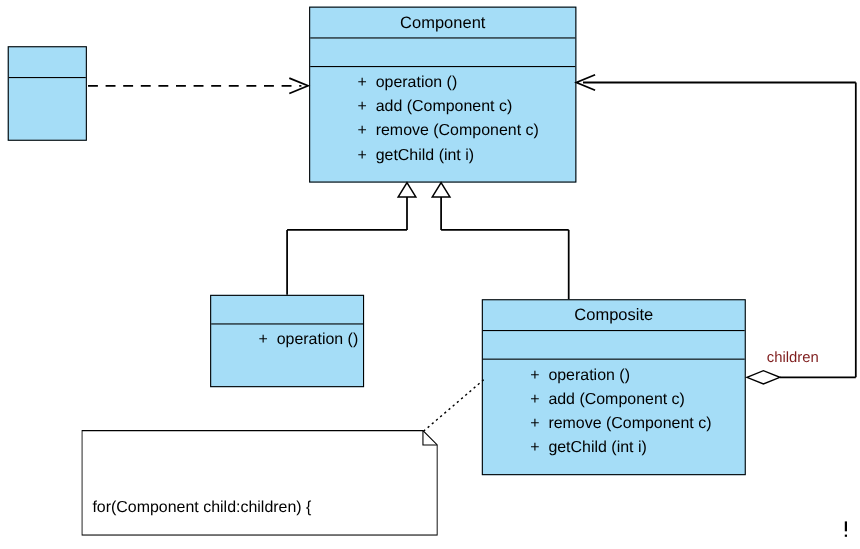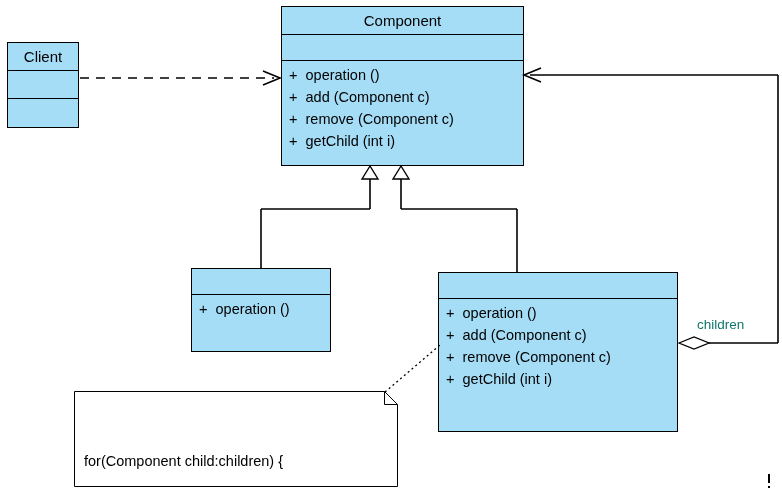--- a/index.html
+++ b/index.html
@@ -38,20 +38,21 @@
   }
   .uml-attrs {
     box-sizing: border-box;
     border-bottom: 1px solid #000000;
   }
   .uml-ops {
     box-sizing: border-box;
     padding: 3px 5px 3px 7px;
     font-size: 14.5px;
     color: #000000;
+    margin-left: 36px;
   }
   .op-line {
     line-height: 1.52;
     white-space: pre;
   }
   .note-box {
     position: absolute;
     box-sizing: border-box;
     background: #ffffff;
     font-size: 14.5px;
@@ -60,21 +61,21 @@
   .note-text {
     position: absolute;
     left: 10px;
     top: 12px;
     white-space: pre;
     line-height: 1.62;
   }
   .edge-label {
     position: absolute;
     font-size: 13.5px;
-    color: #0f766e;
+    color: #7f1d1d;
     white-space: nowrap;
   }
   svg.overlay {
     position: absolute;
     left: 0;
     top: 0;
     width: 782px;
     height: 499px;
     pointer-events: none;
   }
@@ -82,21 +83,20 @@
     position: absolute;
     background: #000000;
   }
 </style>
 </head>
 <body>
 
 <div id="canvas">
 
   <div class="uml-class" style="left:7px; top:42px; width:72px; height:86px;">
-    <div class="uml-title" style="height:28px;">Client</div>
     <div class="uml-attrs" style="height:28px;"></div>
     <div class="uml-ops" style="flex:1;"></div>
   </div>
 
   <div class="uml-class" style="left:281px; top:6px; width:243px; height:160px;">
     <div class="uml-title" style="height:28px;">Component</div>
     <div class="uml-attrs" style="height:26px;"></div>
     <div class="uml-ops" style="flex:1;">
       <div class="op-line">+  operation ()</div>
       <div class="op-line">+  add (Component c)</div>
@@ -106,20 +106,21 @@
   </div>
 
   <div class="uml-class" style="left:191px; top:268px; width:140px; height:84px;">
     <div class="uml-attrs" style="height:26px;"></div>
     <div class="uml-ops" style="flex:1;">
       <div class="op-line">+  operation ()</div>
     </div>
   </div>
 
   <div class="uml-class" style="left:438px; top:272px; width:240px; height:160px;">
+    <div class="uml-title" style="height:28px;">Composite</div>
     <div class="uml-attrs" style="height:26px;"></div>
     <div class="uml-ops" style="flex:1;">
       <div class="op-line">+  operation ()</div>
       <div class="op-line">+  add (Component c)</div>
       <div class="op-line">+  remove (Component c)</div>
       <div class="op-line">+  getChild (int i)</div>
     </div>
   </div>
 
   <div class="note-box" style="left:74px; top:391px; width:324px; height:96px;text-align:right;">

